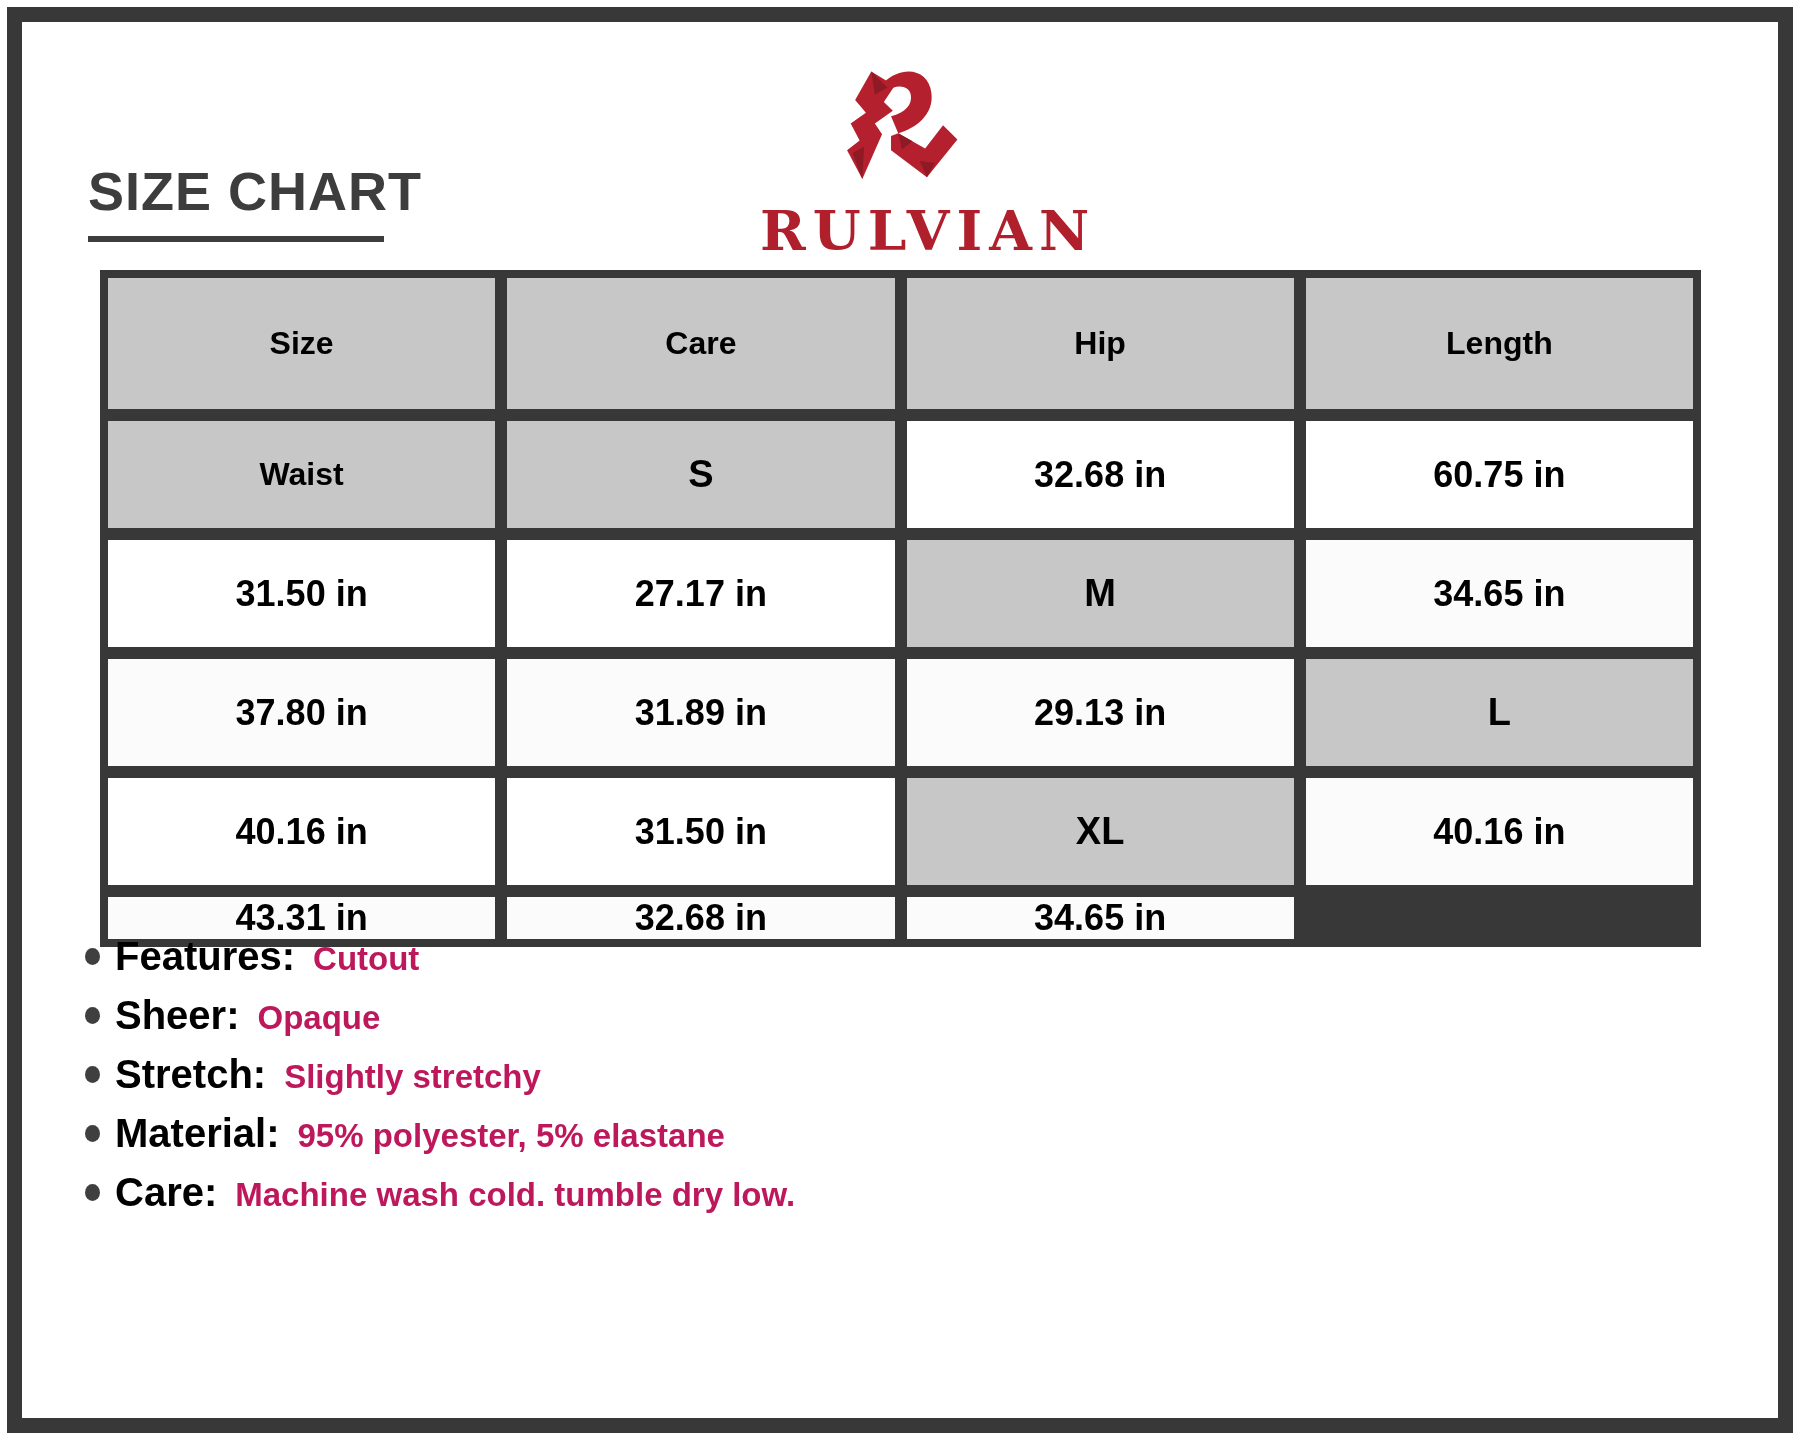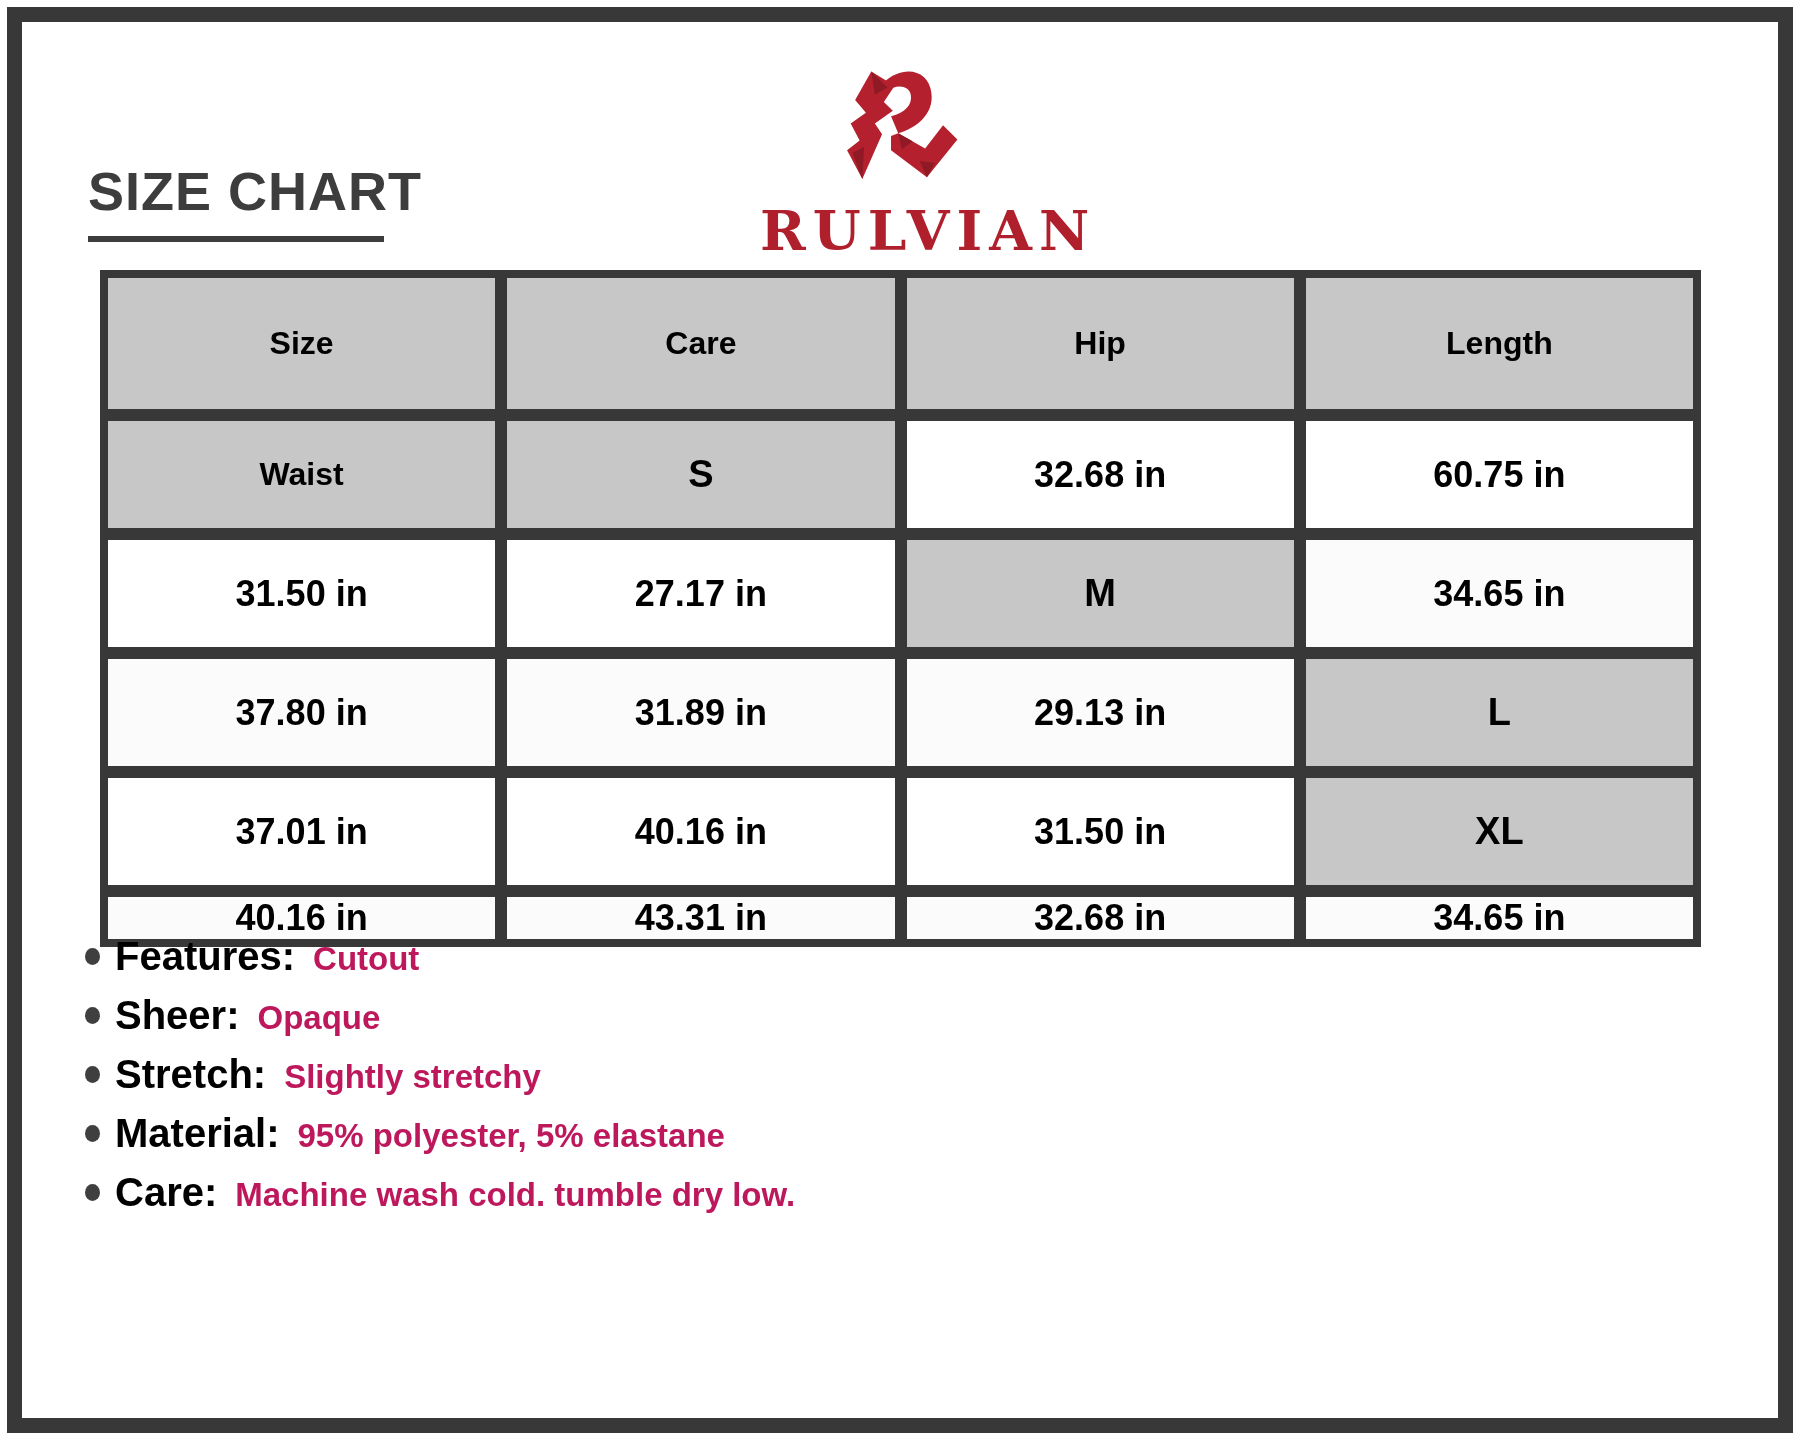--- a/index.html
+++ b/index.html
@@ -77,21 +77,20 @@
   <div class="cell data">31.50 in</div>
   <div class="cell data">27.17 in</div>
 
   <div class="cell sizec">M</div>
   <div class="cell data alt">34.65 in</div>
   <div class="cell data alt">37.80 in</div>
   <div class="cell data alt">31.89 in</div>
   <div class="cell data alt">29.13 in</div>
 
   <div class="cell sizec">L</div>
-  <div class="cell data">37.01 in</div>
   <div class="cell data">40.16 in</div>
   <div class="cell data">31.50 in</div>
 
   <div class="cell sizec">XL</div>
   <div class="cell data alt">40.16 in</div>
   <div class="cell data alt">43.31 in</div>
   <div class="cell data alt">32.68 in</div>
   <div class="cell data alt">34.65 in</div>
 </div>
 

